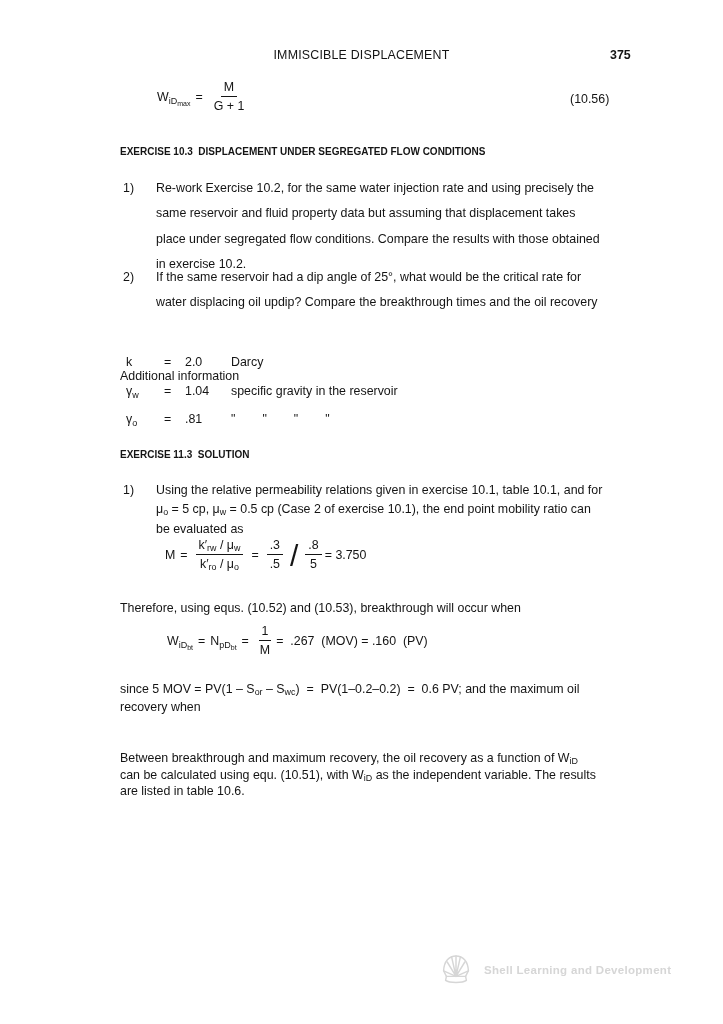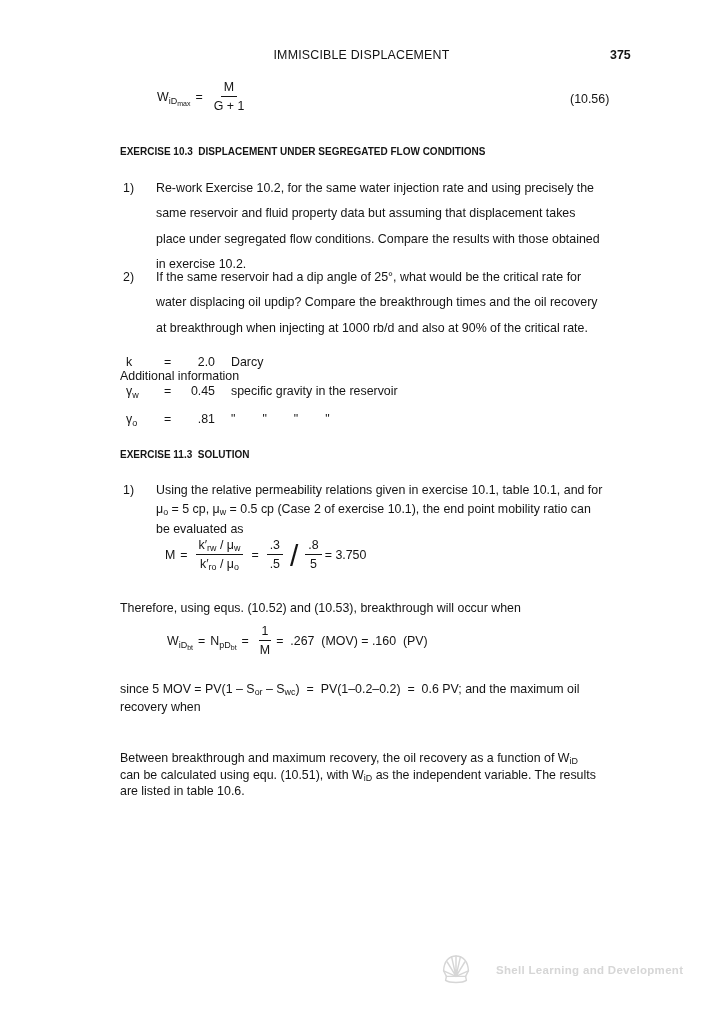--- a/index.html
+++ b/index.html
@@ -26,21 +26,21 @@
   .li-text{white-space:pre-wrap;}
   #item1{top:176px;left:123px;width:500px;line-height:25.4px;}
   #item2{top:265px;left:123px;width:500px;line-height:25.4px;}
   #sol-item{top:481px;left:123px;width:500px;line-height:19px;}
   
   #addinfo-heading{top:329px;left:120px;margin-top:40px;}
   #addinfo-rows{top:355px;left:120px;}
   .ai-row{display:flex;align-items:baseline;height:16px;margin-bottom:12.5px;}
   .ai-sym{width:30px;padding-left:6px;}
   .ai-op{width:21px;padding-left:8px;}
-  .ai-val{width:30px;text-align:right;}
+  .ai-val{width:30px;text-align:left;}
   .ai-desc{margin-left:16px;white-space:pre;}
   .ditto span{margin-right:27px;}
   
   .par{white-space:pre-wrap;}
   #therefore-par{top:601px;left:120px;width:560px;}
   #since-par{top:681px;left:120px;width:580px;line-height:17px;}
   #between-par{top:751px;left:120px;width:580px;line-height:15.6px;}
   
   .eqrow{display:flex;align-items:center;white-space:pre;}
   .eqop{margin:0 5px;}
@@ -51,21 +51,21 @@
   .sub2{font-size:7px;position:relative;top:5px;}
   .rsub{font-size:0.72em;position:relative;top:0.28em;}
   .bigslash{font-size:30px;line-height:0;margin:0 4px;position:relative;top:1px;}
   #eq1056{top:80px;left:157px;}
   #eq1056-label{top:92px;left:570px;}
   #m-eq{top:538px;left:165px;}
   #bt-eq{top:624px;left:167px;}
   #wid-eq{top:727px;left:167px;white-space:pre;}
   
   #footer{top:953px;left:440px;display:flex;align-items:center;}
-  #footer-text{margin-left:24px;color:#d6d6d6;font-weight:bold;font-size:11.5px;letter-spacing:0.3px;}
+  #footer-text{margin-left:12px;color:#d6d6d6;font-weight:bold;font-size:11.5px;letter-spacing:0.3px;}
 </style>
 </head>
 <body>
 
 <div class="page">
 
   <div class="abs" id="header-title">IMMISCIBLE DISPLACEMENT</div>
   <div class="abs" id="page-number">375</div>
 
   <div class="abs eqrow" id="eq1056">
@@ -80,35 +80,35 @@
 
   <div class="abs h" id="h-exercise">EXERCISE 10.3  DISPLACEMENT UNDER SEGREGATED FLOW CONDITIONS</div>
 
   <div class="abs list-item" id="item1">
     <span class="marker">1)</span>
     <span class="li-text"><span>Re-work Exercise 10.2, for the same water injection rate and using precisely the</span><br><span>same reservoir and fluid property data but assuming that displacement takes</span><br><span>place under segregated flow conditions. Compare the results with those obtained</span><br><span>in exercise 10.2.</span></span>
   </div>
 
   <div class="abs list-item" id="item2">
     <span class="marker">2)</span>
-    <span class="li-text"><span>If the same reservoir had a dip angle of 25°, what would be the critical rate for</span><br><span>water displacing oil updip? Compare the breakthrough times and the oil recovery</span><br><span>at breakthrough when injecting at 1000 rb/d and also at 90% of the critical rate.</span></span>
+    <span class="li-text"><span>If the same reservoir had a dip angle of 25°, what would be the critical rate for</span><br><span>water displacing oil updip? Compare the breakthrough times and the oil recovery</span><br></span>
   </div>
 
   <div class="abs" id="addinfo-heading">Additional information</div>
   <div class="abs" id="addinfo-rows">
     <div class="ai-row">
       <span class="ai-sym"><span>k</span><span class="sub1"></span></span>
       <span class="ai-op">=</span>
       <span class="ai-val">2.0</span>
       <span class="ai-desc"><span>Darcy</span></span>
     </div>
     <div class="ai-row">
       <span class="ai-sym"><span>γ</span><span class="sub1">w</span></span>
       <span class="ai-op">=</span>
-      <span class="ai-val">0.45</span>
+      <span class="ai-val">1.04</span>
       <span class="ai-desc"><span>specific gravity in the reservoir</span></span>
     </div>
     <div class="ai-row">
       <span class="ai-sym"><span>γ</span><span class="sub1">o</span></span>
       <span class="ai-op">=</span>
       <span class="ai-val">.81</span>
       <span class="ai-desc ditto"><span>"</span><span>"</span><span>"</span><span>"</span></span>
     </div>
   </div>
 

